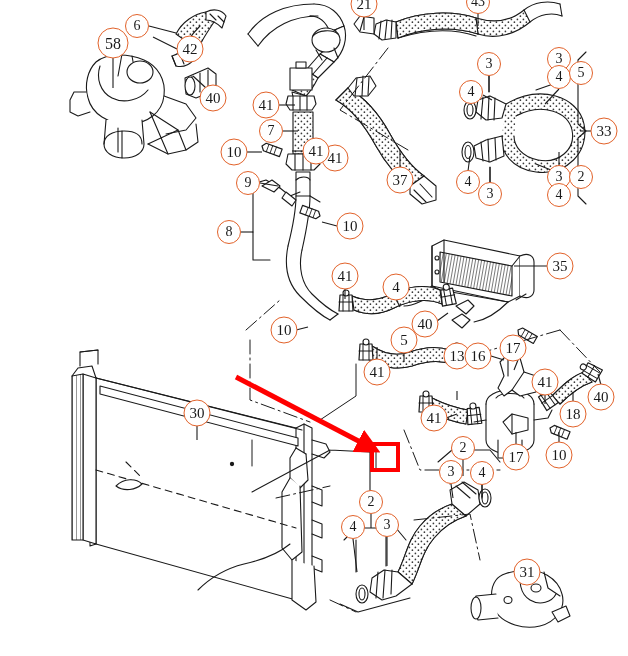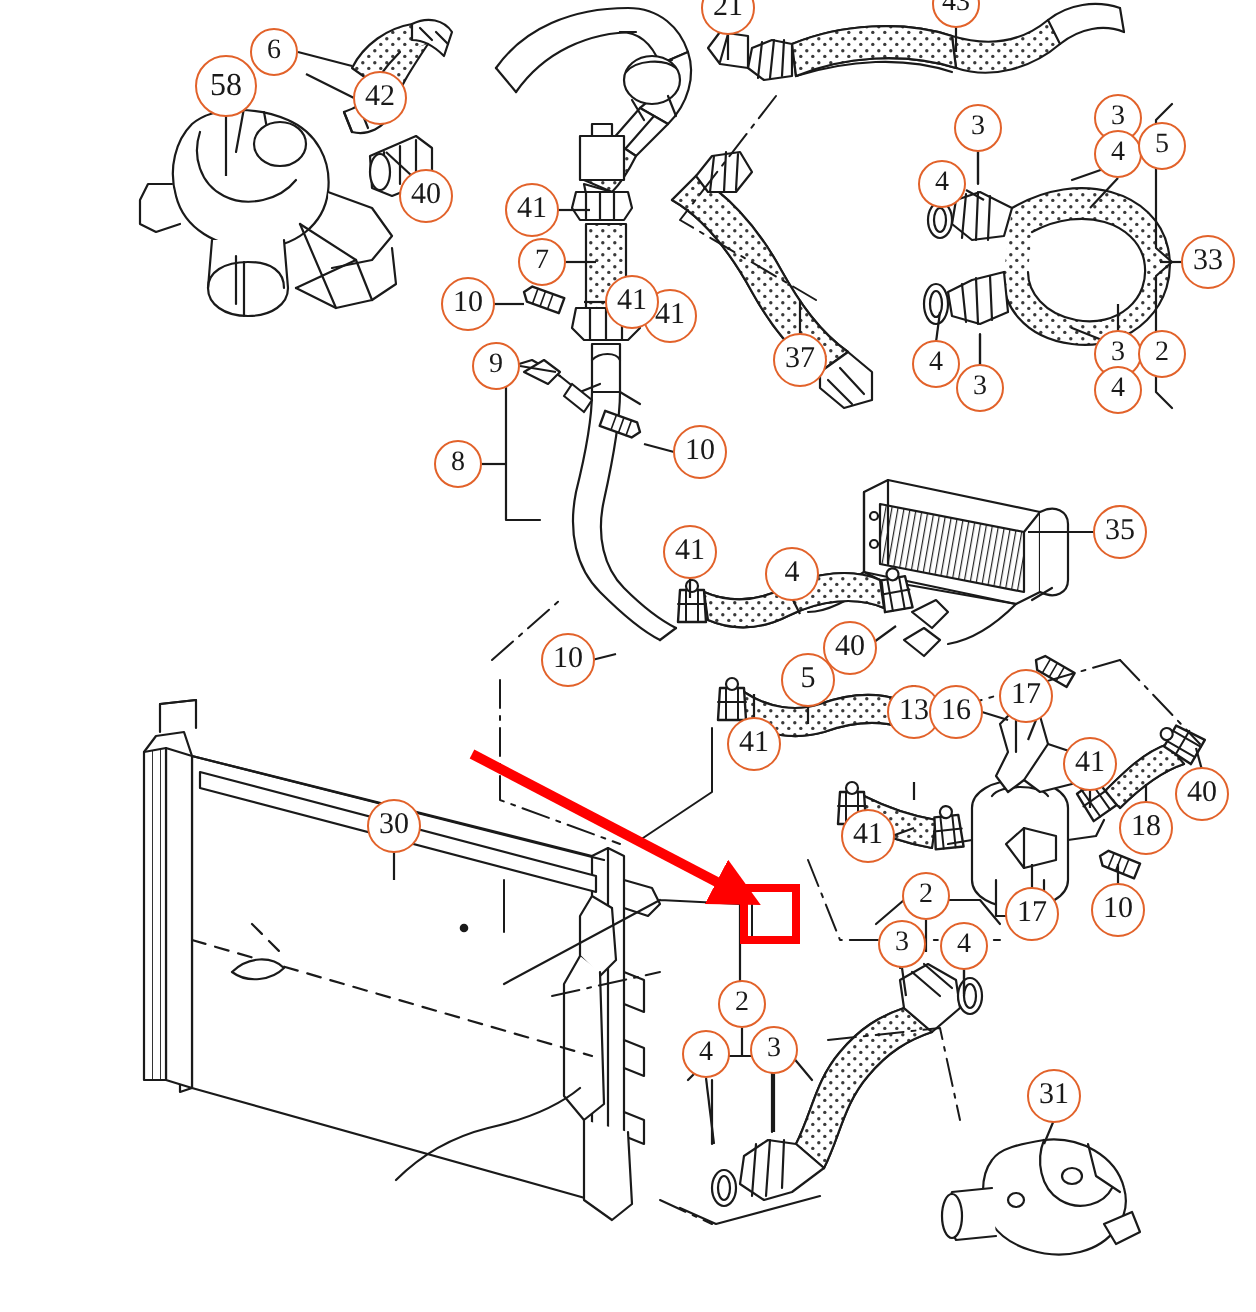--- a/index.html
+++ b/index.html
@@ -492,16 +492,16 @@
       <div class="callout c-md" style="left: 601px; top: 397px; border-color: rgb(226, 98, 42);">40</div>
       <div class="callout c-md" style="left: 516px; top: 457px; border-color: rgb(226, 98, 42);">17</div>
       <div class="callout c-md" style="left: 559px; top: 455px; border-color: rgb(226, 98, 42);">10</div>
       <div class="callout c-md" style="left: 197px; top: 413px; border-color: rgb(226, 98, 42);">30</div>
       <div class="callout c-sm" style="left: 463px; top: 448px; border-color: rgb(226, 98, 42);">2</div>
       <div class="callout c-sm" style="left: 451px; top: 472px; border-color: rgb(226, 98, 42);">3</div>
       <div class="callout c-sm" style="left: 482px; top: 473px; border-color: rgb(226, 98, 42);">4</div>
       <div class="callout c-sm" style="left: 371px; top: 502px; border-color: rgb(226, 98, 42);">2</div>
       <div class="callout c-sm" style="left: 353px; top: 527px; border-color: rgb(226, 98, 42);">4</div>
       <div class="callout c-sm" style="left: 387px; top: 525px; border-color: rgb(226, 98, 42);">3</div>
-      <div class="callout c-md" style="left: 527px; top: 548px; border-color: rgb(226, 98, 42);">31</div>
+      <div class="callout c-md" style="left: 527px; top: 572px; border-color: rgb(226, 98, 42);">31</div>
     </div>
 
 </div>
 
 </body></html>

